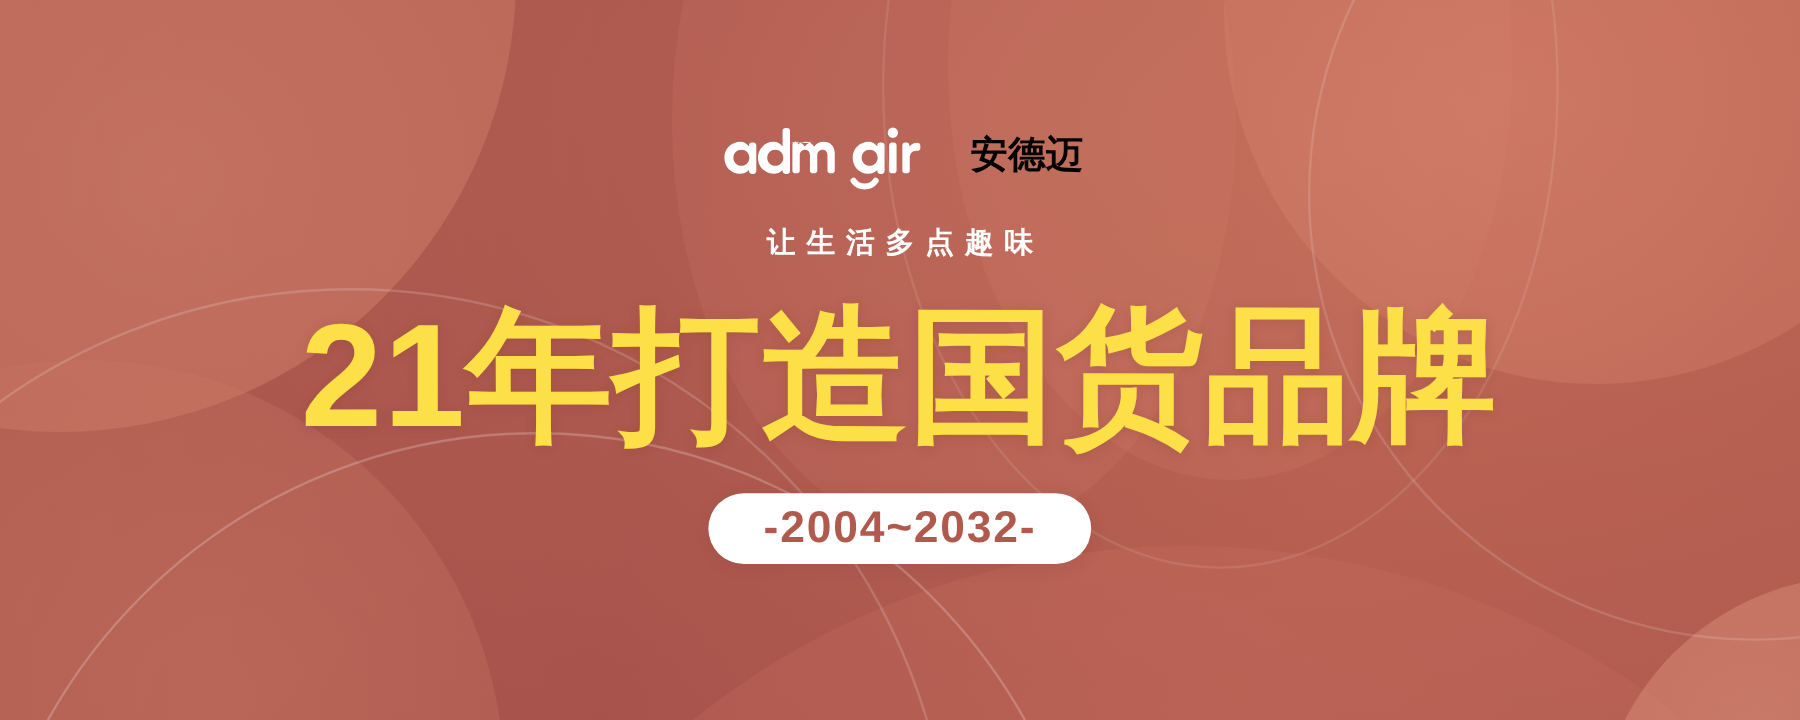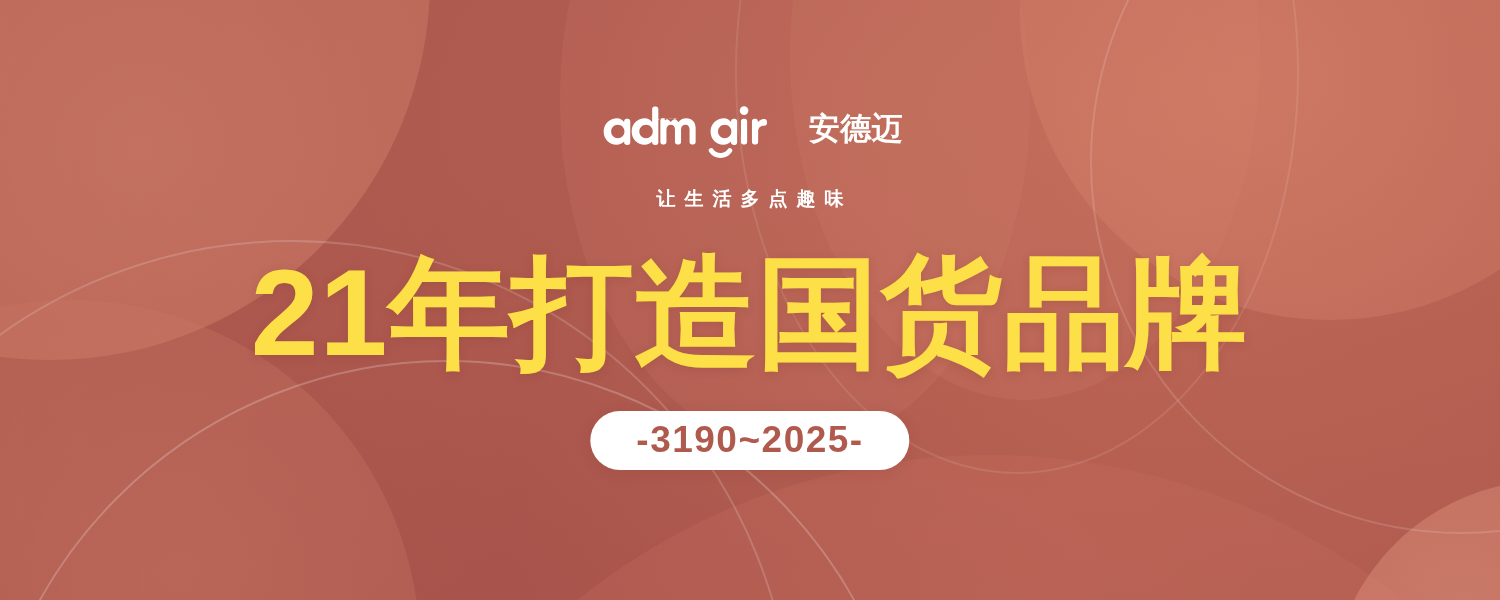--- a/index.html
+++ b/index.html
@@ -147,38 +147,38 @@
     align-items: flex-start;
     height: 60px;
   }
   .wordmark-wrap {
     position: relative;
     display: block;
     height: 60px;
   }
   .wordmark-svg { display: block; }
   .logo-cn {
-    color: #ffffff;
+    color: #000000;
     font-size: 31px;
     font-weight: 700;
     line-height: 1;
     letter-spacing: 0.5px;
     margin-left: 12px;
     margin-top: 9px;
     white-space: nowrap;
   }
 
   
   .tagline {
     position: absolute;
     top: 186px;
     left: 50%;
     transform: translateX(-50%);
     color: #ffffff;
-    font-size: 19px;
+    font-size: 24px;
     font-weight: 700;
     letter-spacing: 9px;
     text-indent: 9px;
     white-space: nowrap;
   }
 
   
   .headline {
     position: absolute;
     top: 252px;
@@ -257,16 +257,16 @@
           </g>
         </svg>
       </span>
       <span class="logo-cn">安德迈</span>
     </div>
 
     <div class="tagline">让生活多点趣味</div>
 
     <div class="headline">21年打造国货品牌</div>
 
-    <div class="date-badge">-3190~2025-</div>
+    <div class="date-badge">-2004~2032-</div>
 
   </div>
 </div>
 
 </body></html>

